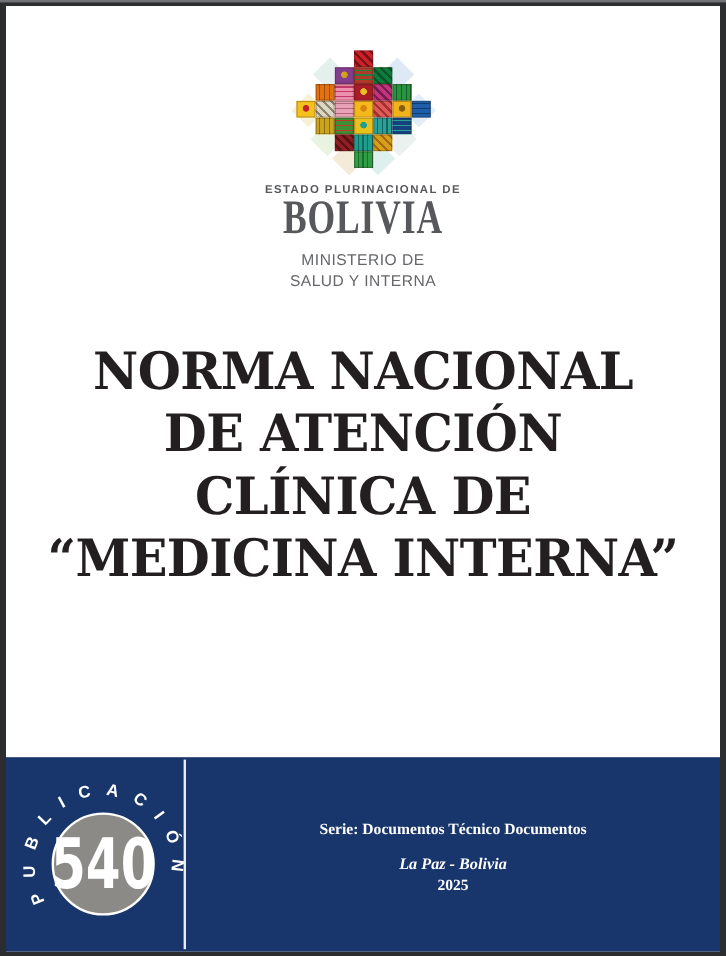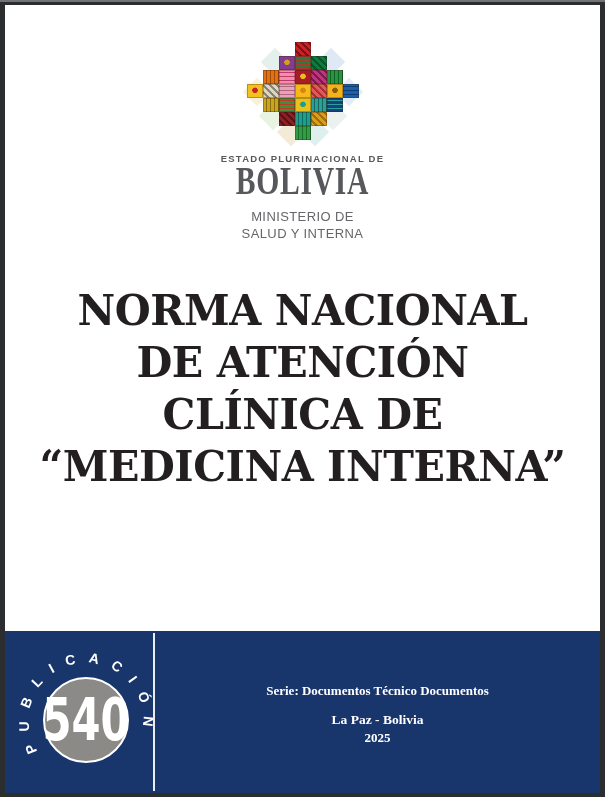--- a/index.html
+++ b/index.html
@@ -89,21 +89,21 @@
     position:absolute;left:148px;top:2px;bottom:2px;width:2px;
     background:var(--separator,#e9ecf2);
   }
   .band-text{
     position:absolute;left:150px;right:0;top:52px;
     text-align:center;
     font-family:"Liberation Serif",serif;font-weight:bold;
     color:#ffffff;
   }
   .serie{font-size:13px;line-height:16px;margin-bottom:12px;}
-  .place{font-size:13.5px;line-height:17px;}
+  .place{font-size:13.5px;line-height:17px;font-style:italic;}
   .year{font-size:13px;line-height:17px;margin-top:1px;}
 </style>
 </head>
 <body>
 
 <div class="screen">
   <div class="frame-top"></div>
 
   <div class="page">
 

